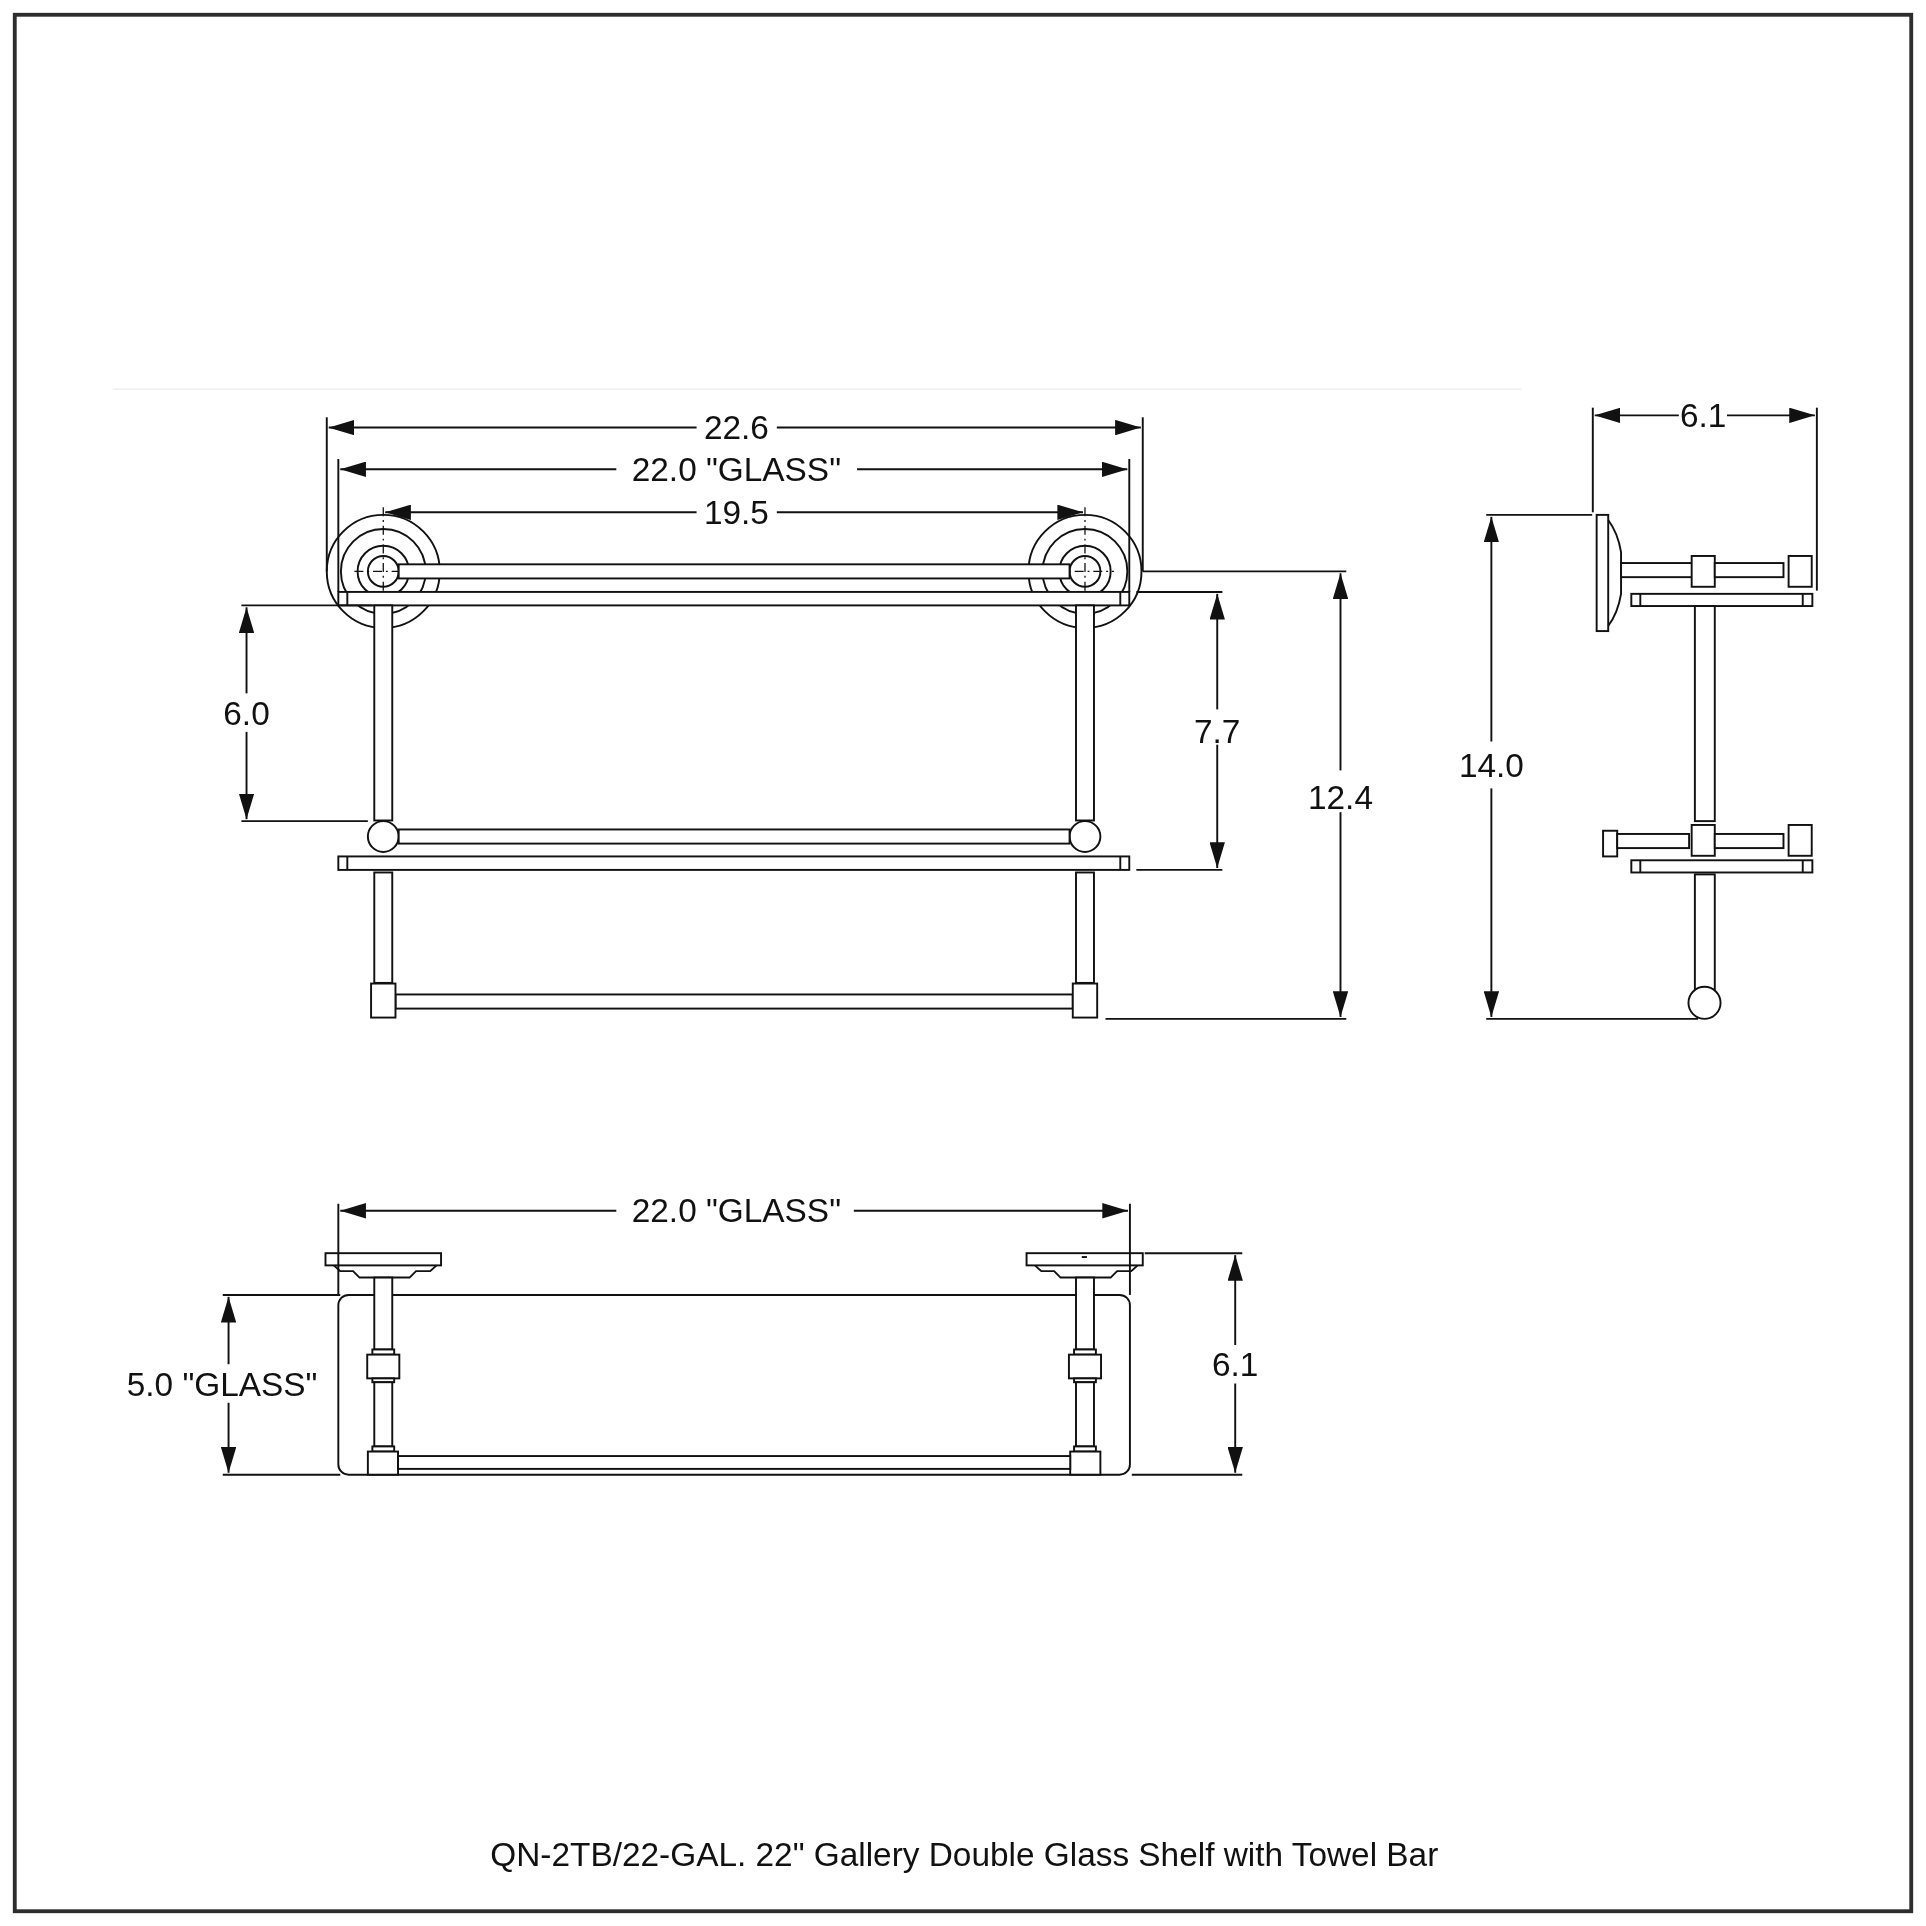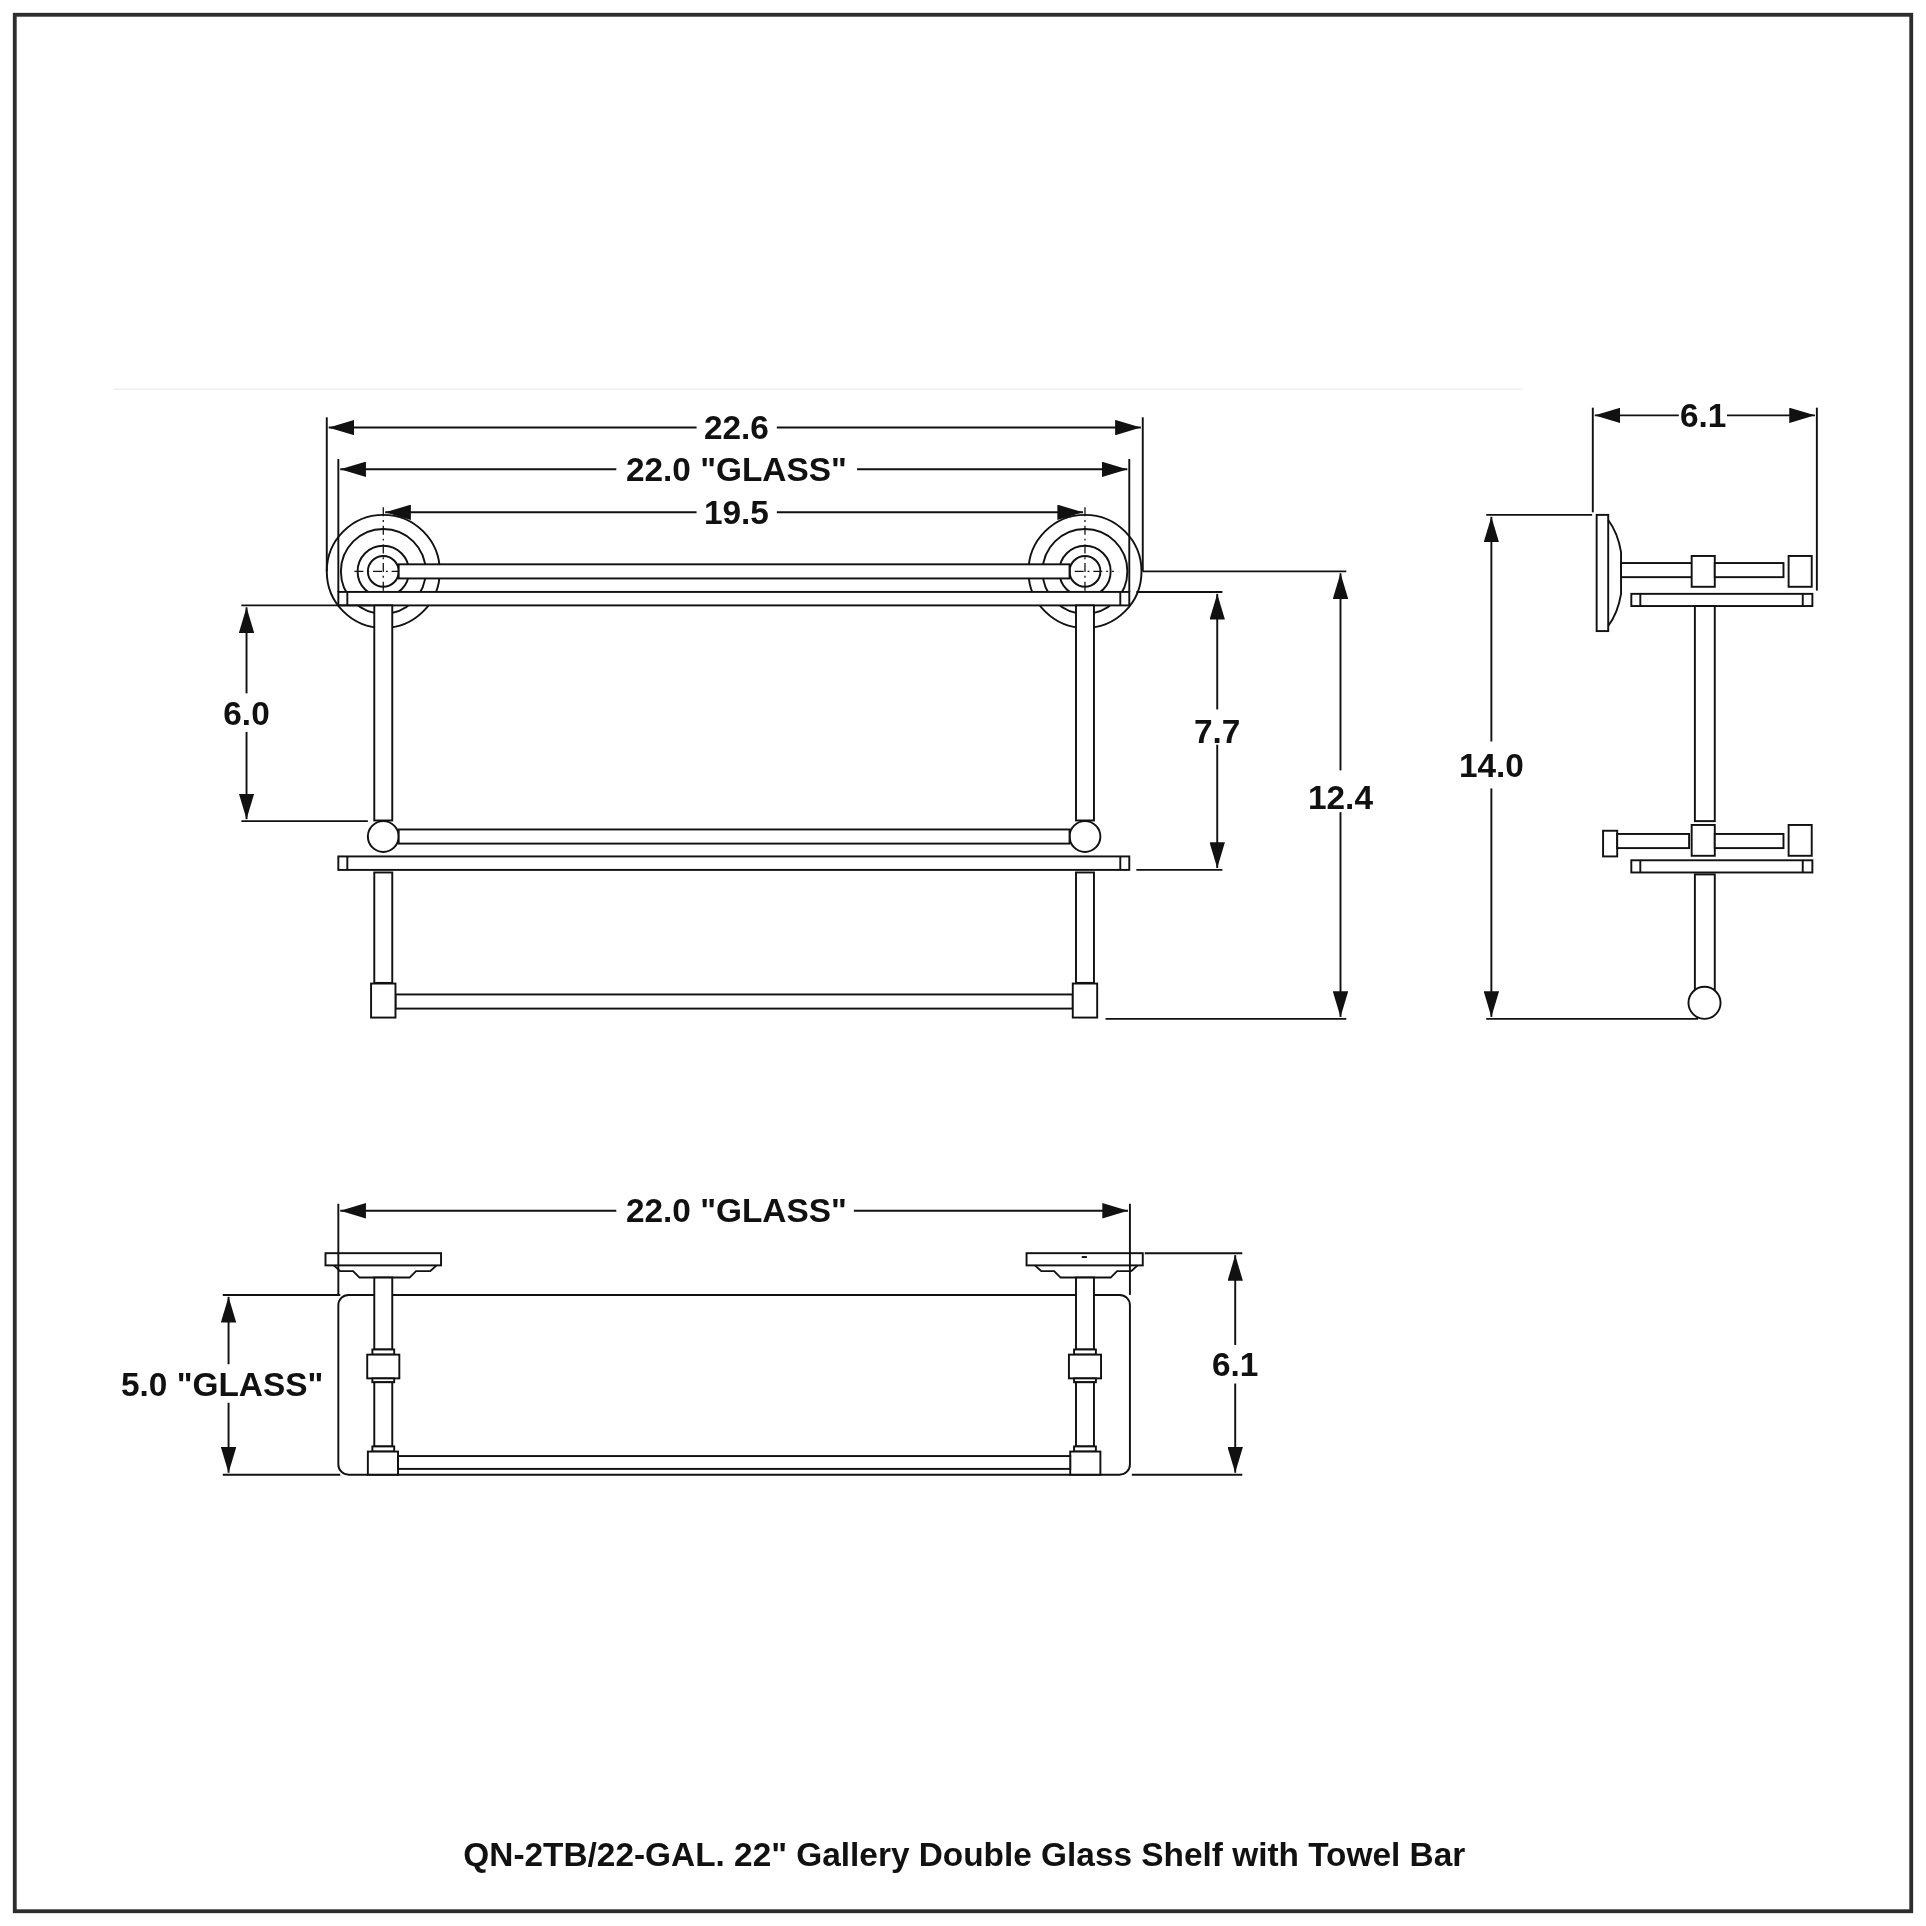--- a/index.html
+++ b/index.html
@@ -1,17 +1,17 @@
 <!DOCTYPE html>
 <html style="font-size:10.3px"><head>
 <meta charset="utf-8">
 <style>
   html, body { margin: 0; padding: 0; background: #ffffff; }
   body { width: 1926px; height: 1926px; position: relative; overflow: hidden; }
-  #sheet { position: absolute; left: 0; top: 0; width: 1674px; height: 1926px; font-weight: bold; }
+  #sheet { position: absolute; left: 0; top: 0; width: 1674px; height: 1926px; }
   svg text { font-family: "Liberation Sans", "DejaVu Sans", sans-serif; fill: #111; }
   .th { stroke: #111; stroke-width: 3; fill: none; }
   .dim { stroke: #111; stroke-width: 3; fill: none; }
   .fill-w { fill: #fff; }
   .frame { fill: none; stroke: #2d2d2d; stroke-width: 6; }
   .faint { stroke: #ececec; stroke-width: 2; }
   .center { stroke: #111; stroke-width: 2; stroke-dasharray: 14 6 3 6; }
 </style>
 </head>
 <body>

